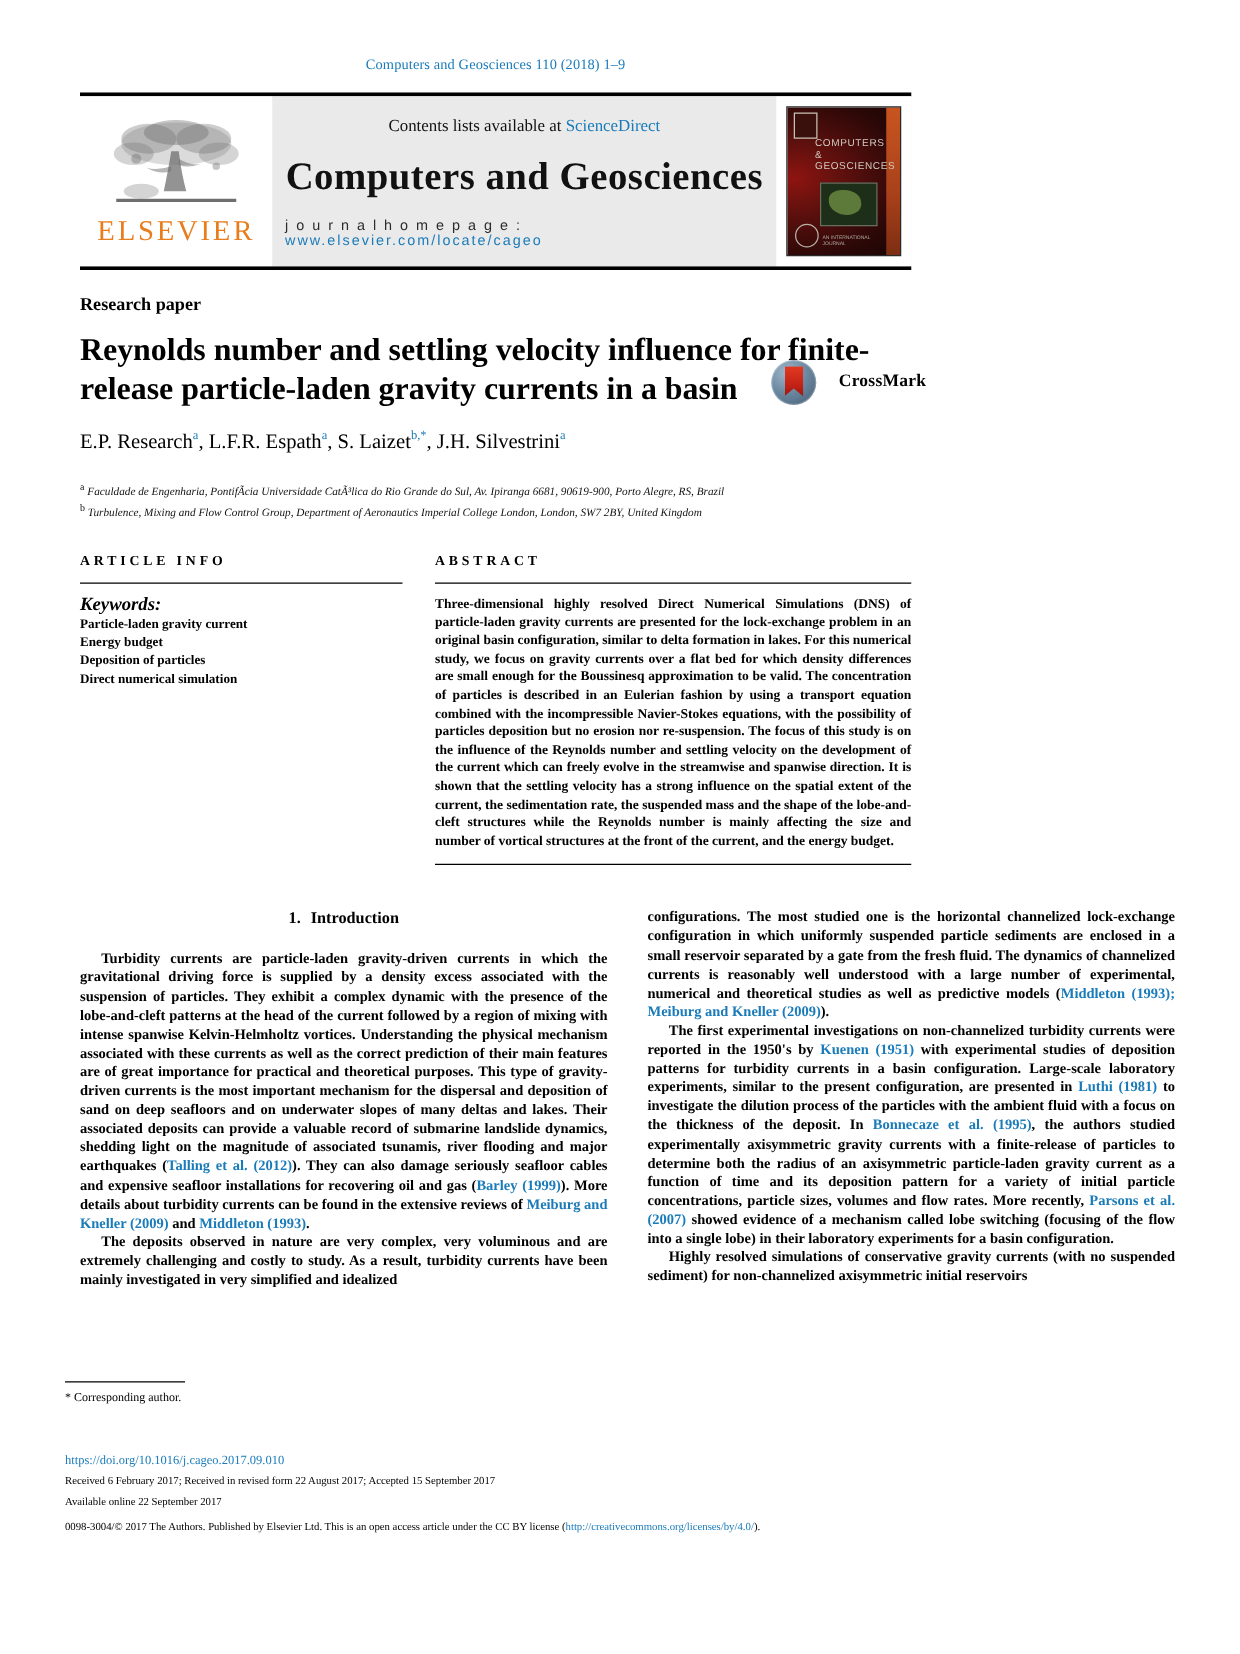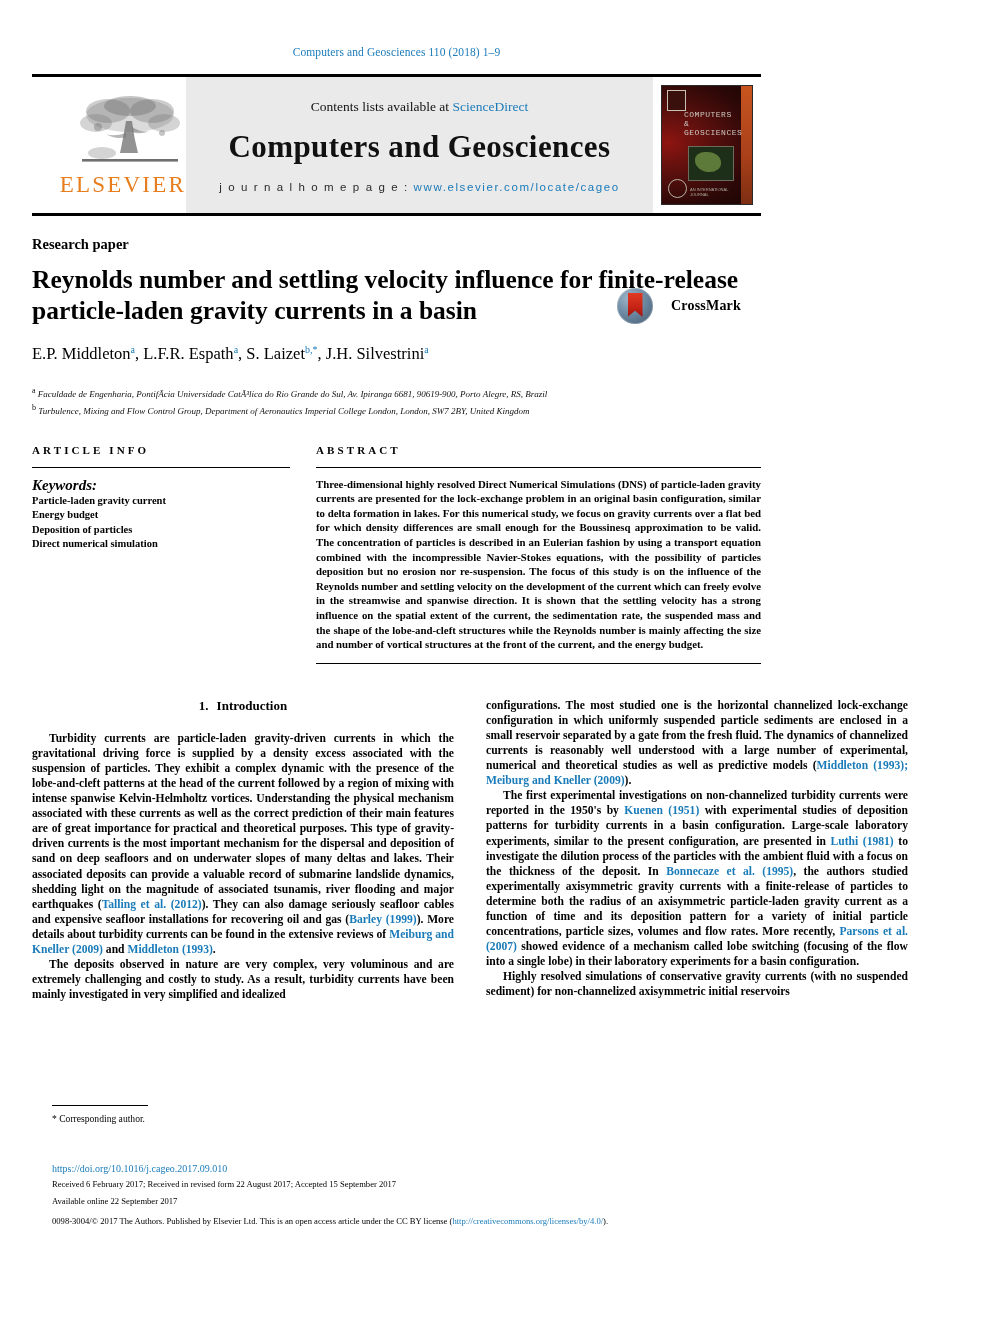--- a/index.html
+++ b/index.html
@@ -14,21 +14,21 @@
     font-family: "Liberation Serif", "DejaVu Serif", serif;
     color: #000000;
     position: relative;
     overflow: hidden;
   }
   .page {
     width: 793px;
     height: 1323px;
     position: relative;
     box-sizing: border-box;
-    padding: 0 32px;
+    padding: 0 64px;
   }
 
   
   .running-head {
     text-align: center;
     font-size: 11.5px;
     color: #1a7bb9;
     padding-top: 46px;
     letter-spacing: .1px;
     font-family: "Liberation Serif", serif;
@@ -43,21 +43,21 @@
     display: flex;
     align-items: stretch;
     background: #eaeaea;
     position: relative;
   }
   .masthead-logo {
     width: 154px;
     background: #ffffff;
     display: flex;
     flex-direction: column;
-    align-items: flex-end;
+    align-items: center;
     justify-content: center;
     flex: none;
   }
   .tree-svg { display:block; }
   .elsevier-word {
     font-family: "Liberation Serif", serif;
     font-size: 23px;
     letter-spacing: 2.2px;
     color: #e87d1e;
     margin-top: 1px;
@@ -112,21 +112,21 @@
   .cover-strip {
     position:absolute; right:0; top:0; bottom:0; width:11px;
     background: linear-gradient(180deg,#c8551f 0%, #a8401a 60%, #7d2e12 100%);
   }
   .cover-badge {
     position:absolute; left:5px; top:4px; width:17px; height:19px;
     border:1px solid #c9c2b4; background:#3a100d;
   }
   .cover-ttl {
     position:absolute; left:22px; top:24px; right:16px;
-    font-family:Liberation Mono, monospace;
+    font-family:Liberation Sans, sans-serif;
     font-size:8px; line-height:9px; color:#cfcac2; letter-spacing:.5px;
   }
   .cover-img {
     position:absolute; left:26px; top:60px; width:44px; height:33px;
     background:#1d2f18; border:1px solid #6d6a5e;
   }
   .cover-img i {
     position:absolute; left:6px; top:5px; width:26px; height:20px;
     background:#5e7a3a; border-radius:40% 55% 45% 60%;
     display:block;
@@ -338,21 +338,21 @@
   <h1 class="title">Reynolds number and settling velocity influence for finite-release particle-laden gravity currents in a basin</h1>
 
   <div class="crossmark">
     <span class="cm-badge">
         <span class="cm-inner"></span>
       </span>
     <span class="cm-label">CrossMark</span>
   </div>
 
   <div class="authors">
-    <span><span>E.P. Middleton</span><sup>a</sup></span>,
+    <span><span>E.P. Research</span><sup>a</sup></span>,
     <span><span>L.F.R. Espath</span><sup>a</sup></span>,
     <span><span>S. Laizet</span><sup class="star">b,*</sup></span>,
     <span><span>J.H. Silvestrini</span><sup>a</sup></span>
   </div>
 
   <div class="affils">
     <div><sup>a</sup> <span>Faculdade de Engenharia, PontifÃ­cia Universidade CatÃ³lica do Rio Grande do Sul, Av. Ipiranga 6681, 90619-900, Porto Alegre, RS, Brazil</span></div>
     <div><sup>b</sup> <span>Turbulence, Mixing and Flow Control Group, Department of Aeronautics Imperial College London, London, SW7 2BY, United Kingdom</span></div>
   </div>
 

